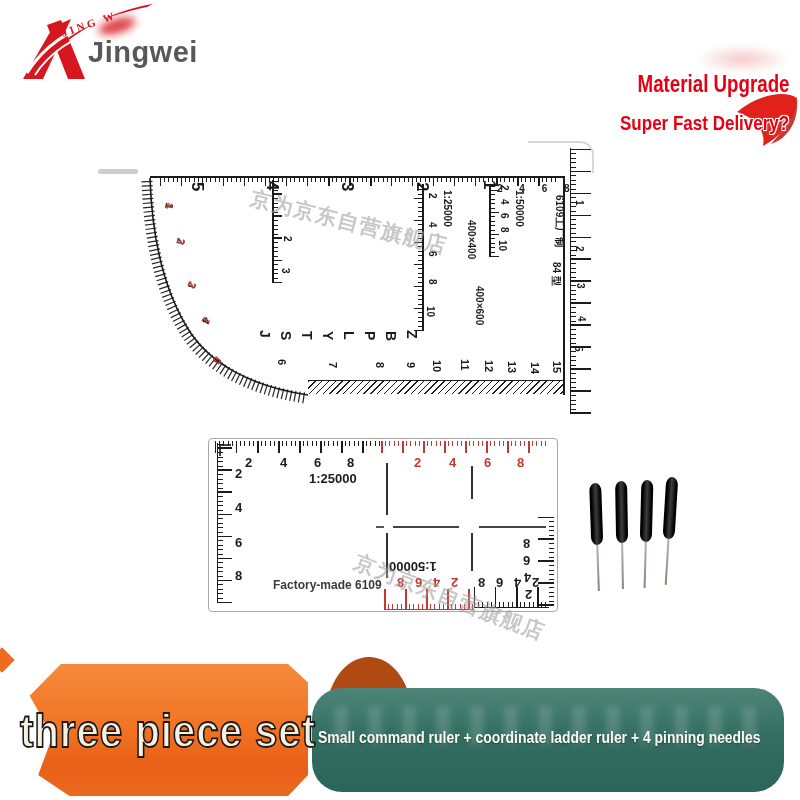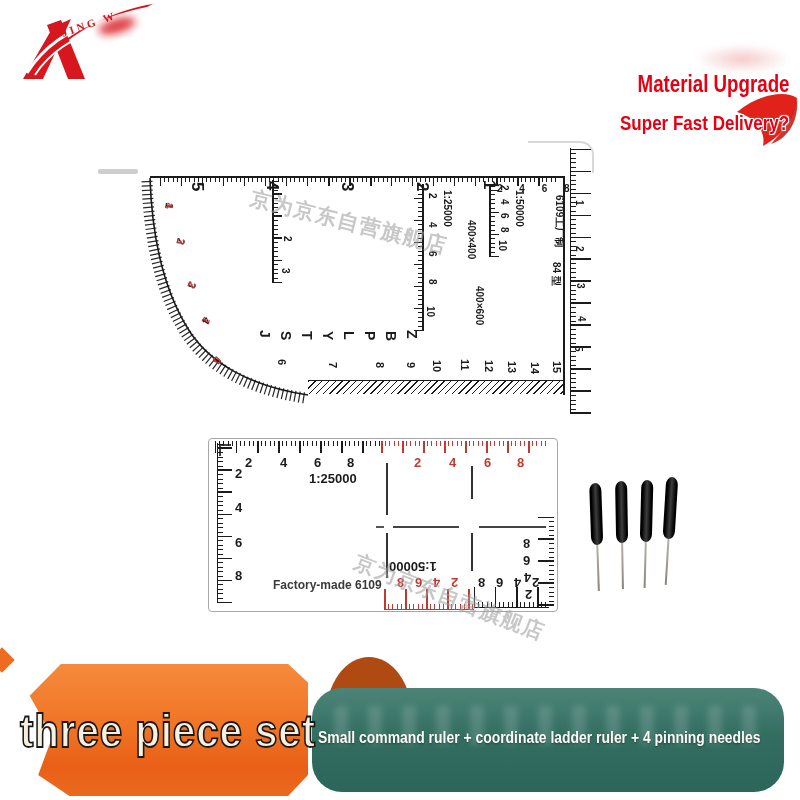--- a/index.html
+++ b/index.html
@@ -95,20 +95,21 @@
         </filter>
       </defs>
     <polygon points="8,76 38,24 56,16 28,76" fill="#d7161d"></polygon>
     <polygon points="32,22 46,17 70,76 53,76" fill="#d7161d"></polygon>
     <path d="M22,62 C50,30 88,13 132,4 L138,1 C104,6 64,24 34,54 Z" fill="#d7161d"></path>
     <path d="M12,70 C28,44 54,26 84,18" stroke="#ffffff" stroke-width="3" fill="none"></path>
     <path d="M20,72 C34,50 58,34 86,26" stroke="#ffffff" stroke-width="2" fill="none"></path>
     <ellipse cx="102" cy="23" rx="19" ry="7" fill="#d7161d" opacity=".85" filter="url(#blur1)" transform="rotate(-16 102 23)"></ellipse>
     <text x="48" y="34" transform="rotate(-19 48 34)" font-family="Liberation Serif, serif" font-size="11" font-weight="bold" letter-spacing="3" fill="#d7161d">JING W</text>
   </svg>
+  <div class="brandname">Jingwei</div>
 
   <div class="glow"></div>
   <div class="promo1">Material Upgrade</div>
   <svg class="abs" style="left:733px;top:90px" width="70" height="70" viewBox="0 0 70 70">
     <path d="M4,22 C26,4 52,0 64,8 C62,26 52,44 30,56 C33,40 22,28 4,22 Z" fill="#e0221a"></path>
     <path d="M50,40 C58,30 62,18 64,8 C66,30 56,48 38,54 Z" fill="#c2150e" opacity=".85"></path>
   </svg>
   <div class="promo2">Super Fast Delivery?</div>
 
   <div class="ruler1">

